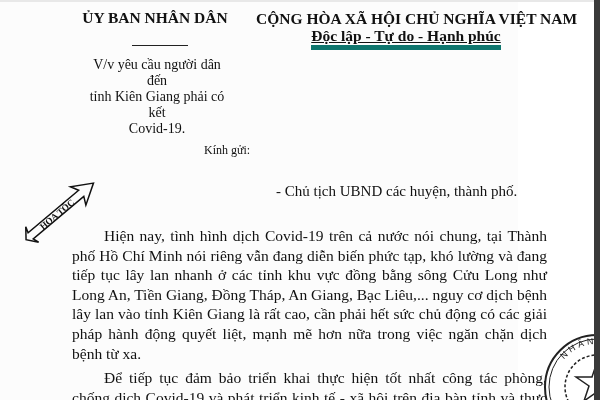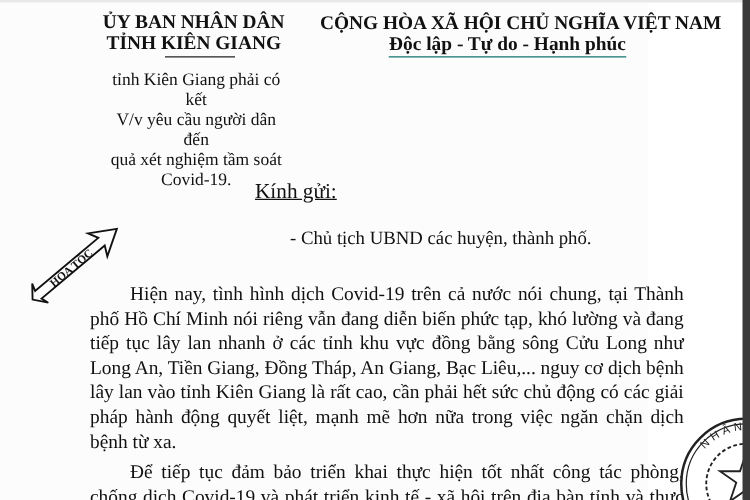--- a/index.html
+++ b/index.html
@@ -13,59 +13,57 @@
   .right-edge { position:absolute; left:594px; top:0; width:6px; height:400px; background:#3a3a3a; }
   .top-edge { position:absolute; left:0; top:0; width:594px; height:2px; background:#e8e8e8; }
 
   .org { position:absolute; left:80px; top:9px; width:150px; text-align:center; font-weight:bold; font-size:15.5px; line-height:17px; }
   .org-line { position:absolute; left:132px; top:45px; width:56px; height:1px; background:#222; }
   .ref { position:absolute; left:82px; top:57px; width:150px; text-align:center; font-size:14px; line-height:16px; }
   .ref .num { font-family:"DejaVu Sans", sans-serif; font-size:13px; font-style:italic; letter-spacing:1px; }
 
   .nation { position:absolute; left:256px; top:10px; width:300px; text-align:right; font-weight:bold; font-size:15.5px; line-height:17px; white-space:nowrap; }
   .motto { position:absolute; left:256px; top:27px; width:300px; text-align:center; font-weight:bold; font-size:15.5px; line-height:17px; }
-  .motto span { border-bottom:1px solid #0f766e; padding-bottom:1px; }
+  .motto span { border-bottom:5px solid #0f766e; padding-bottom:1px;text-decoration:underline; }
   .date { position:absolute; left:272px; top:57px; font-style:italic; font-size:15px; white-space:nowrap; }
   .date .hand { font-family:"DejaVu Sans", sans-serif; font-style:normal; font-size:13px; }
 
-  .greet { position:absolute; left:204px; top:143px; font-size:17px;text-decoration:underline; }
+  .greet { position:absolute; left:204px; top:143px; font-size:12px; }
   .recipient { position:absolute; left:232px; font-size:15px; white-space:nowrap; }
 
   .stamp-urgent { position:absolute; left:12px; top:170px; width:95px; height:80px; }
 
   .body-text { position:absolute; left:72px; top:226px; width:475px; font-size:15.5px; line-height:19.6px; text-align:justify; }
   .body-text p { margin:0; text-indent:32px; }
   .body-text p + p { margin-top:5px; }
 
   .seal { position:absolute; left:542px; top:332px; width:110px; height:110px; }
 </style>
 </head>
 <body>
 
 <div class="page">
   <div class="top-edge"></div>
 
   <div class="org">
     <div>ỦY BAN NHÂN DÂN</div>
-    <div>TỈNH KIÊN GIANG</div>
   </div>
   <div class="org-line"></div>
 
   <div class="ref">
+    <div>V/v yêu cầu người dân đến</div>
     <div>tỉnh Kiên Giang phải có kết</div>
-    <div>V/v yêu cầu người dân đến</div>
-    <div>quả xét nghiệm tầm soát</div>
     <div>Covid-19.</div>
   </div>
 
   <div class="nation">CỘNG HÒA XÃ HỘI CHỦ NGHĨA VIỆT NAM</div>
   <div class="motto"><span>Độc lập - Tự do - Hạnh phúc</span></div>
 
   <div class="greet">Kính gửi:</div>
-  <div class="recipient" style="top:183px;">- Chủ tịch UBND các huyện, thành phố.</div>
+  <div class="recipient" style="top:183px;margin-left:44px;">- Chủ tịch UBND các huyện, thành phố.</div>
 
   <svg class="stamp-urgent" viewBox="0 0 95 80">
     <g transform="rotate(-40 47 42)">
       <path d="M4 42 L12 32 L10 38 L76 38 L72 30 L92 42 L72 54 L76 46 L10 46 L12 52 Z" fill="none" stroke="#111" stroke-width="1.5"></path>
       <text x="44" y="45.5" text-anchor="middle" font-family="Liberation Serif, serif" font-weight="bold" font-size="9" fill="#111">HỎA TỐC</text>
     </g>
   </svg>
 
   <div class="body-text">
     <p>Hiện nay, tình hình dịch Covid-19 trên cả nước nói chung, tại Thành phố Hồ Chí Minh nói riêng vẫn đang diễn biến phức tạp, khó lường và đang tiếp tục lây lan nhanh ở các tỉnh khu vực đồng bằng sông Cửu Long như Long An, Tiền Giang, Đồng Tháp, An Giang, Bạc Liêu,... nguy cơ dịch bệnh lây lan vào tỉnh Kiên Giang là rất cao, cần phải hết sức chủ động có các giải pháp hành động quyết liệt, mạnh mẽ hơn nữa trong việc ngăn chặn dịch bệnh từ xa.</p>

